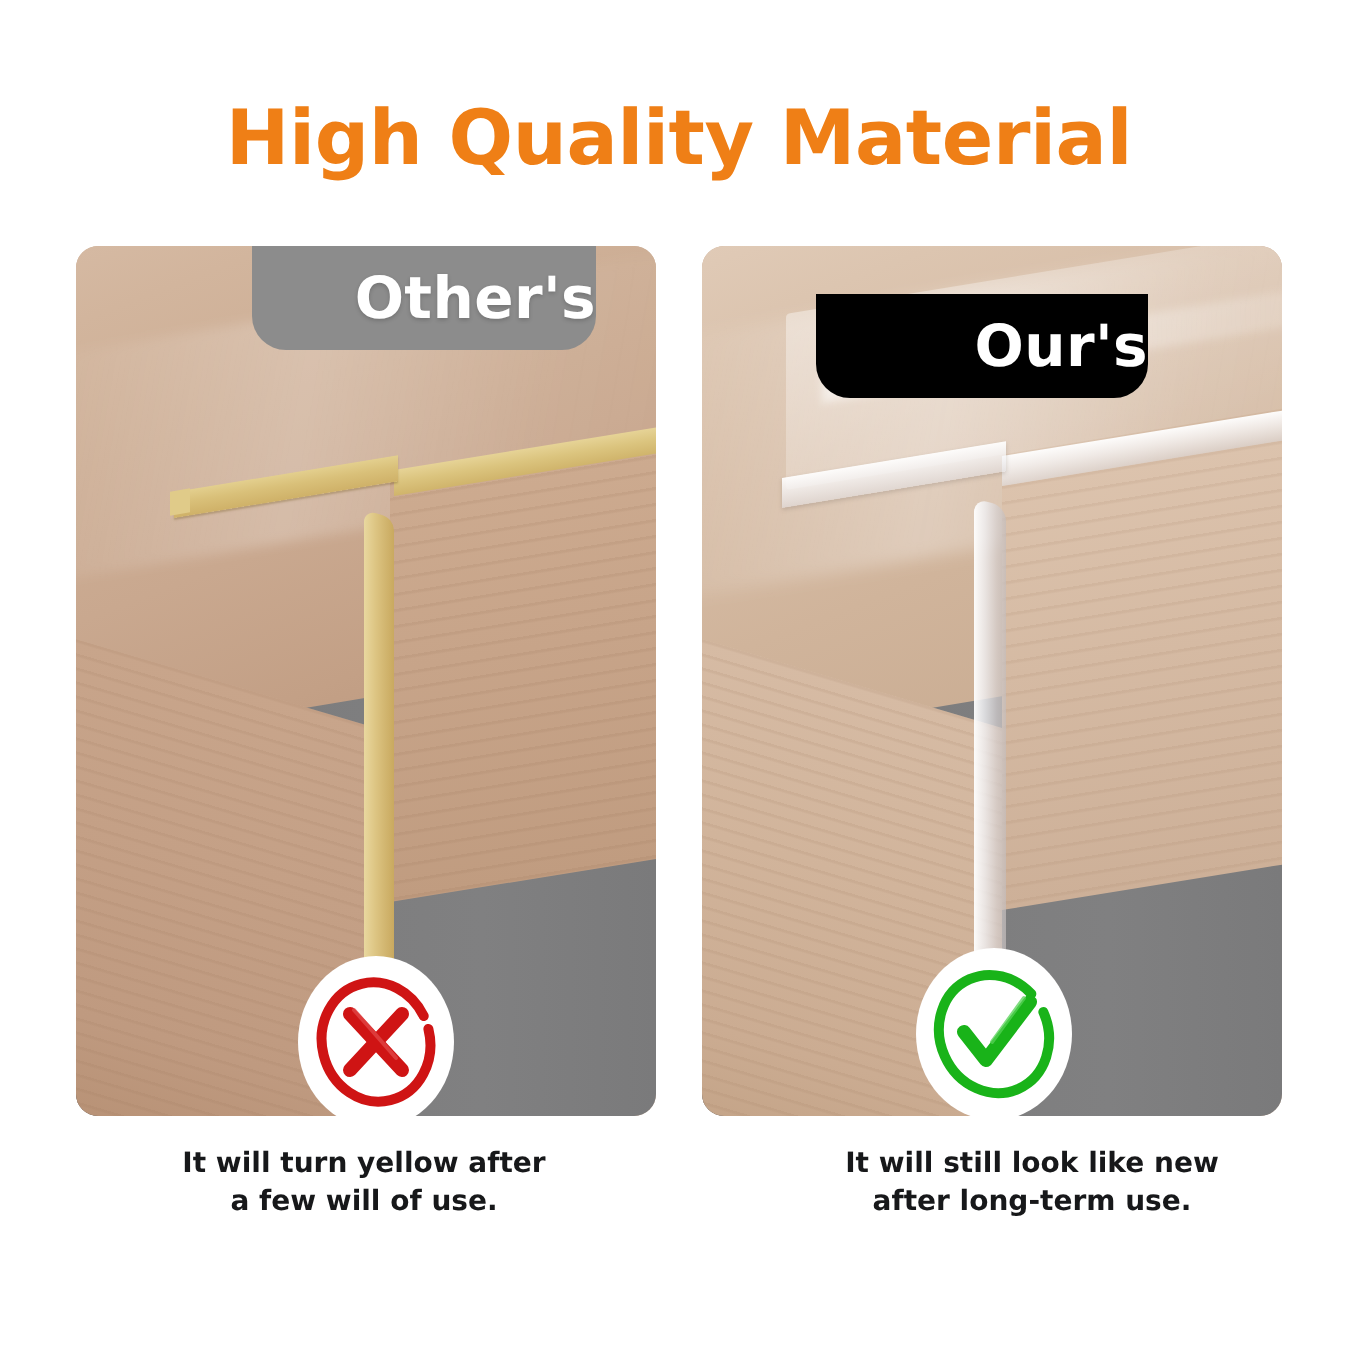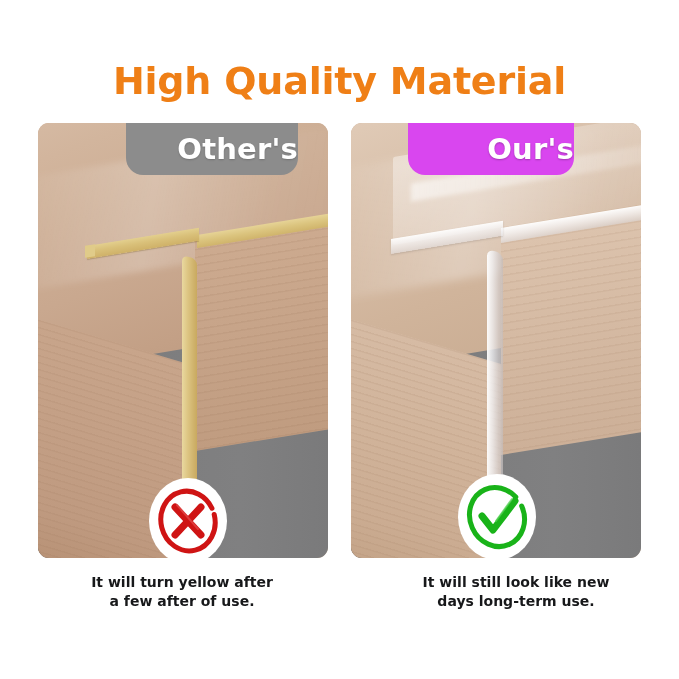--- a/index.html
+++ b/index.html
@@ -12,21 +12,21 @@
     height: 679px;
     position: relative;
     overflow: hidden;
     font-family: "DejaVu Sans", "Liberation Sans", sans-serif;
     -webkit-font-smoothing: antialiased;
   }
 
   
   .page-title {
     position: absolute;
-    top: 62px;
+    top: 50px;
     left: 0;
     width: 679px;
     text-align: center;
     font-size: 38px;
     font-weight: 700;
     letter-spacing: -0.2px;
     color: #ef7f16;
     line-height: 1;
     white-space: nowrap;
   }
@@ -312,23 +312,24 @@
   .badge-other {
     left: 126px;
     width: 172px;
     background: #8c8c8c;
     border-radius: 0 0 17px 17px;
     text-shadow: 0 1px 2px rgba(0,0,0,.18);
   }
   .badge-ours {
     left: 408px;
     width: 166px;
-    background: #d946ef;
+    background: #000000;
     border-radius: 0 0 17px 17px;
     text-shadow: 0 1px 2px rgba(0,0,0,.25);
+    margin-top: 24px;
   }
 
   
   .verdict {
     position: absolute;
     width: 78px;
     height: 86px;
     border-radius: 50%;
     background: radial-gradient(ellipse at 50% 45%, #ffffff 58%, #ffffff 72%, rgba(255,255,255,.82) 86%, rgba(255,255,255,0) 100%);
     z-index: 6;
@@ -386,21 +387,21 @@
   <svg width="62" height="66" viewBox="0 0 62 66">
     <ellipse cx="31" cy="33" rx="27" ry="30" fill="none" stroke="#cf1414" stroke-width="5" stroke-linecap="round" stroke-dasharray="172 14" transform="rotate(-14 31 33)"></ellipse>
     <path d="M18 19 L44 47" stroke="#cf1414" stroke-width="7" stroke-linecap="round" fill="none"></path>
     <path d="M44 19 L18 47" stroke="#cf1414" stroke-width="7" stroke-linecap="round" fill="none"></path>
     <path d="M20 17 L41 41" stroke="#e24b4b" stroke-width="2" stroke-linecap="round" fill="none" opacity=".7"></path>
   </svg>
 </div>
 
 <div class="caption caption-left">
   <span class="ln">It will turn yellow after</span>
-  <span class="ln">a few after of use.</span>
+  <span class="ln">a few will of use.</span>
 </div>
 
 <div class="panel panel-right">
   <div class="wall">
     <div class="grey-back"></div>
     <div class="r-top"></div>
     <div class="r-top-sheen"></div>
     <div class="r-face-side">
         <div class="grain"></div>
       </div>
@@ -422,14 +423,14 @@
 <div class="verdict verdict-yes">
   <svg width="64" height="68" viewBox="0 0 64 68">
     <ellipse cx="32" cy="34" rx="27" ry="30" fill="none" stroke="#19b319" stroke-width="5" stroke-linecap="round" stroke-dasharray="168 16" transform="rotate(-24 32 34)"></ellipse>
     <path d="M17 33 L28 47 L50 18" stroke="#19b319" stroke-width="7" stroke-linecap="round" stroke-linejoin="round" fill="none"></path>
     <path d="M47 16 L31 38" stroke="#57d257" stroke-width="2" stroke-linecap="round" fill="none" opacity=".75"></path>
   </svg>
 </div>
 
 <div class="caption caption-right">
   <span class="ln">It will still look like new</span>
-  <span class="ln">days long-term use.</span>
+  <span class="ln">after long-term use.</span>
 </div>
 
 </body></html>

